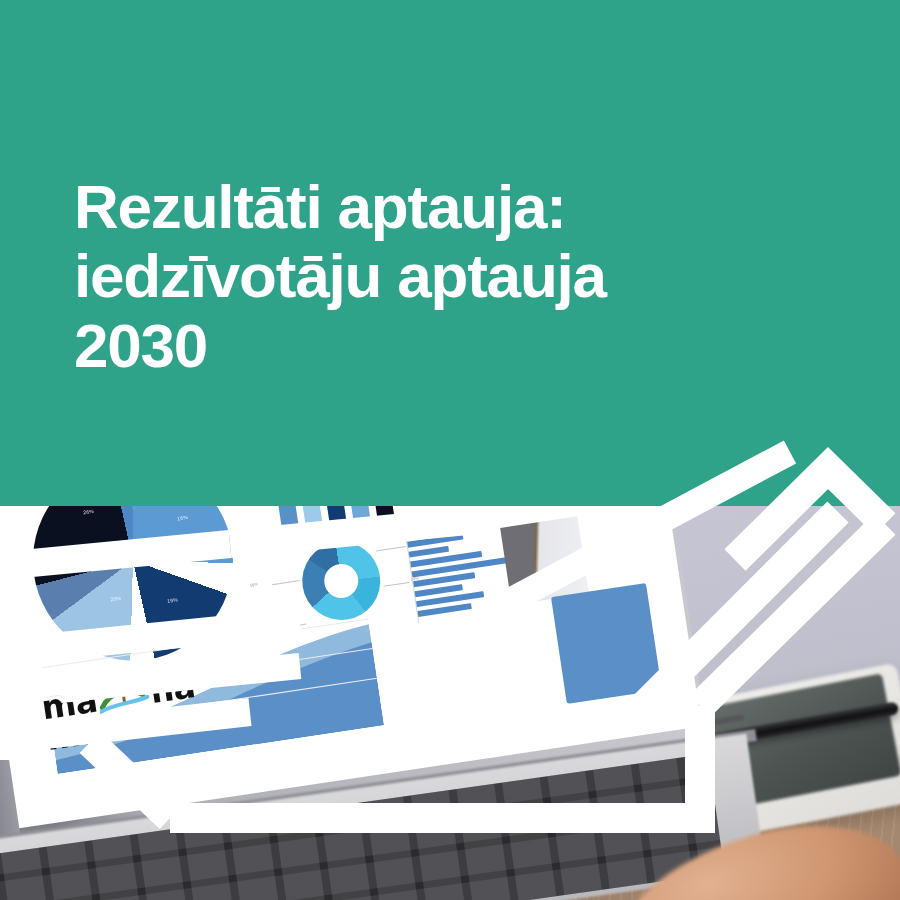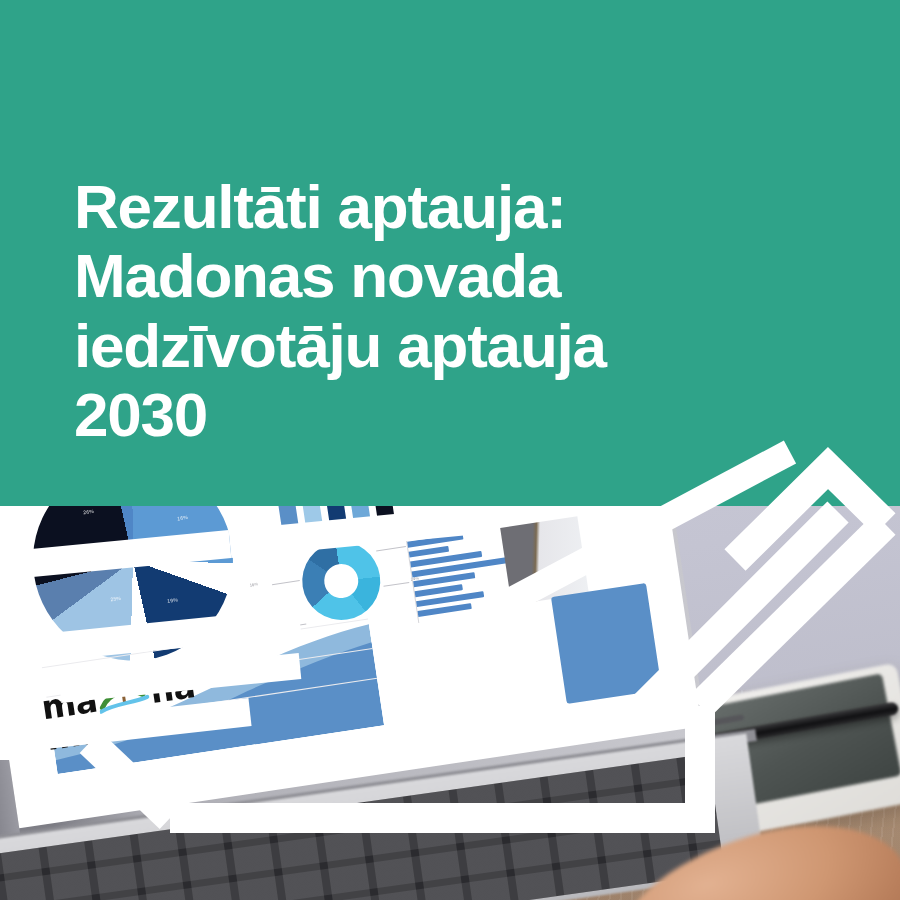--- a/index.html
+++ b/index.html
@@ -252,21 +252,20 @@
     <div class="keyboard"></div>
     <div class="keys"></div>
     <div style="position:absolute;left:610px;top:836px;width:300px;height:140px;
          background:radial-gradient(ellipse at 35% 25%,#e2b191 0%,#cf9772 45%,#b97f5c 75%,#a56d4c 100%);
          border-radius:56% 48% 30% 40%/60% 56% 40% 36%;transform:rotate(-16deg);filter:blur(2px);"></div>
   </div>
 
   <div class="green">
     <div class="headline">
       <span class="l">Rezultāti aptauja:</span>
-      <span class="l">Madonas novada</span>
       <span class="l">iedzīvotāju aptauja</span>
       <span class="l">2030</span>
     </div>
   </div>
 
   <svg class="overlay" viewBox="0 0 900 900">
     <g fill="none" stroke="#ffffff" stroke-width="30" stroke-linecap="butt">
 
       <path d="M735 560 L828 468 L885 524"></path>
       <path d="M885 524 L700 706"></path>

